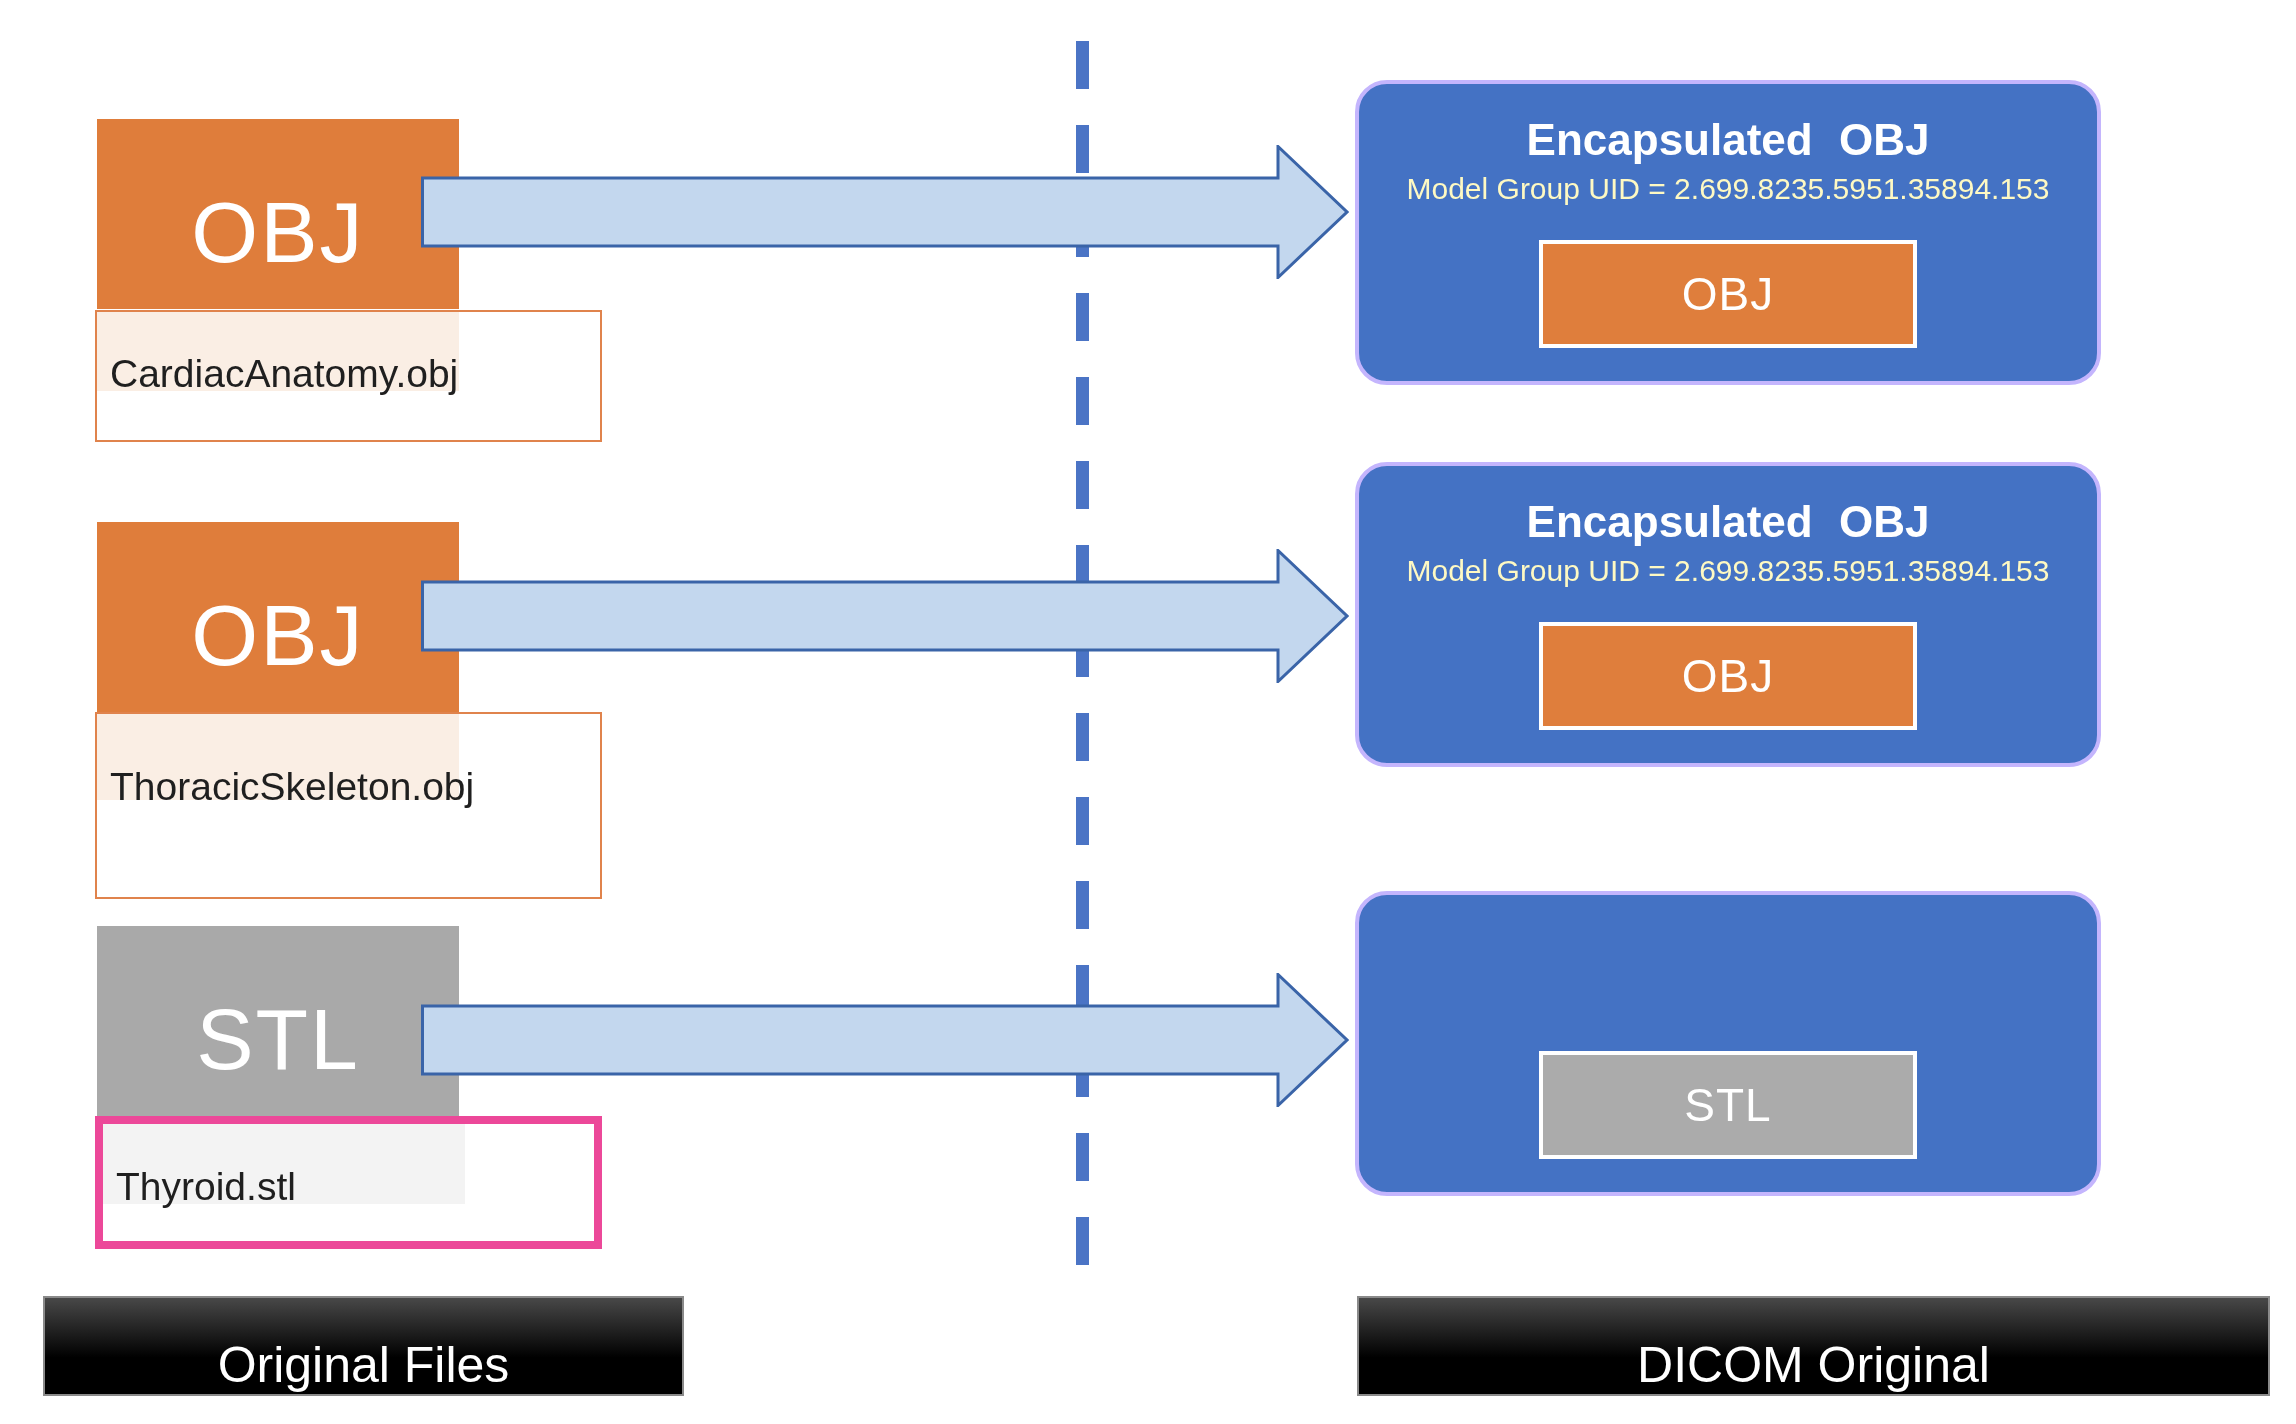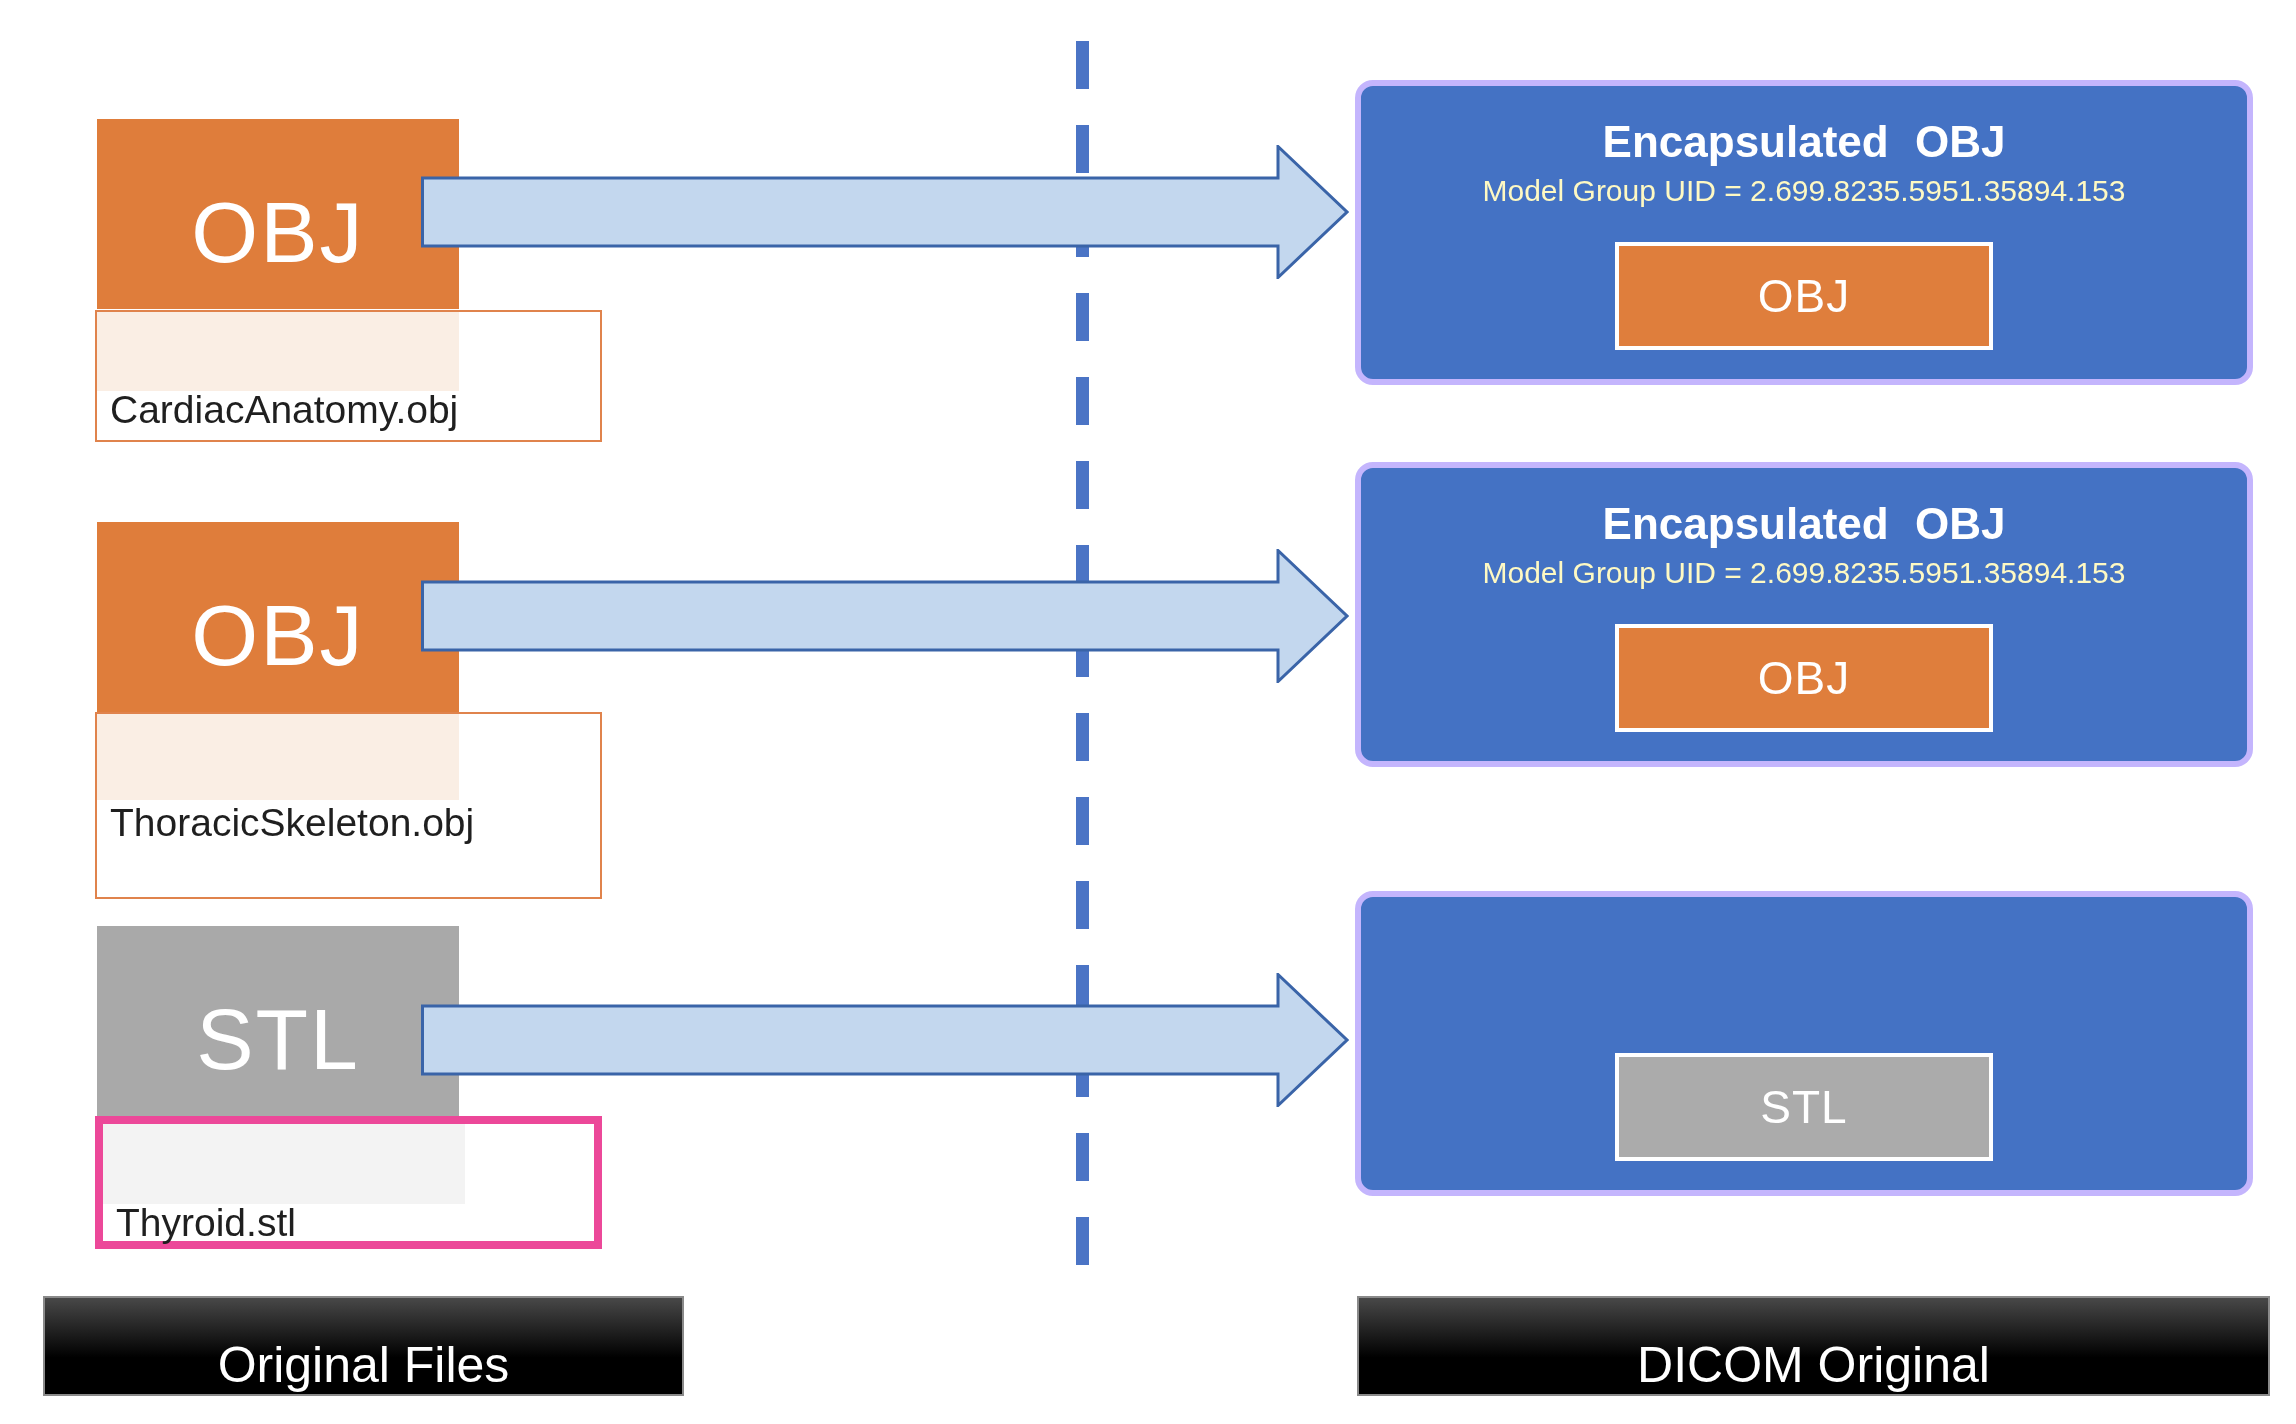--- a/index.html
+++ b/index.html
@@ -21,33 +21,33 @@
     position:absolute;left:95px;width:507px;background:#ffffff;box-sizing:border-box;z-index:0;
   }
   .lb-orange{border:2px solid #E0834C;}
   .lb-gray{border:8px solid #ec4899;}
   .label-tint{
     position:absolute;left:0;top:0;width:362px;
   }
   .tint-peach{background:#FAEEE4;}
   .tint-gray{background:#F3F3F3;}
   .file-name{
-    position:absolute;left:13px;font-size:39px;line-height:42px;color:#1f1f1f;white-space:nowrap;margin-top:36px;
+    position:absolute;left:13px;font-size:39px;line-height:42px;color:#1f1f1f;white-space:nowrap;
   }
   
   .arrow-svg{position:absolute;left:421px;width:928px;height:134px;z-index:2;}
   
   .dashed-line{
     position:absolute;left:1076px;top:41px;width:13px;height:1224px;z-index:0;
     background:repeating-linear-gradient(180deg,#4B74C5 0px,#4B74C5 48px,transparent 48px,transparent 84px);
   }
   
   .dicom-box{
-    position:absolute;left:1355px;width:898px;height:305px;background:#4472C4;
-    border-radius:18px;box-sizing:border-box;border:6px solid #c4b5fd;z-index:1;
+    position:absolute;left:1355px;width:746px;height:305px;background:#4472C4;
+    border-radius:32px;box-sizing:border-box;border:4px solid #c4b5fd;z-index:1;
   }
   .dicom-title{
     position:absolute;top:32px;left:0;width:100%;text-align:center;
     color:#ffffff;font-size:44px;line-height:48px;font-weight:bold;word-spacing:14px;
   }
   .dicom-uid{
     position:absolute;top:88px;left:0;width:100%;text-align:center;
     color:#fef9c3;font-size:30px;line-height:34px;font-weight:400;
   }
   .dicom-badge{

